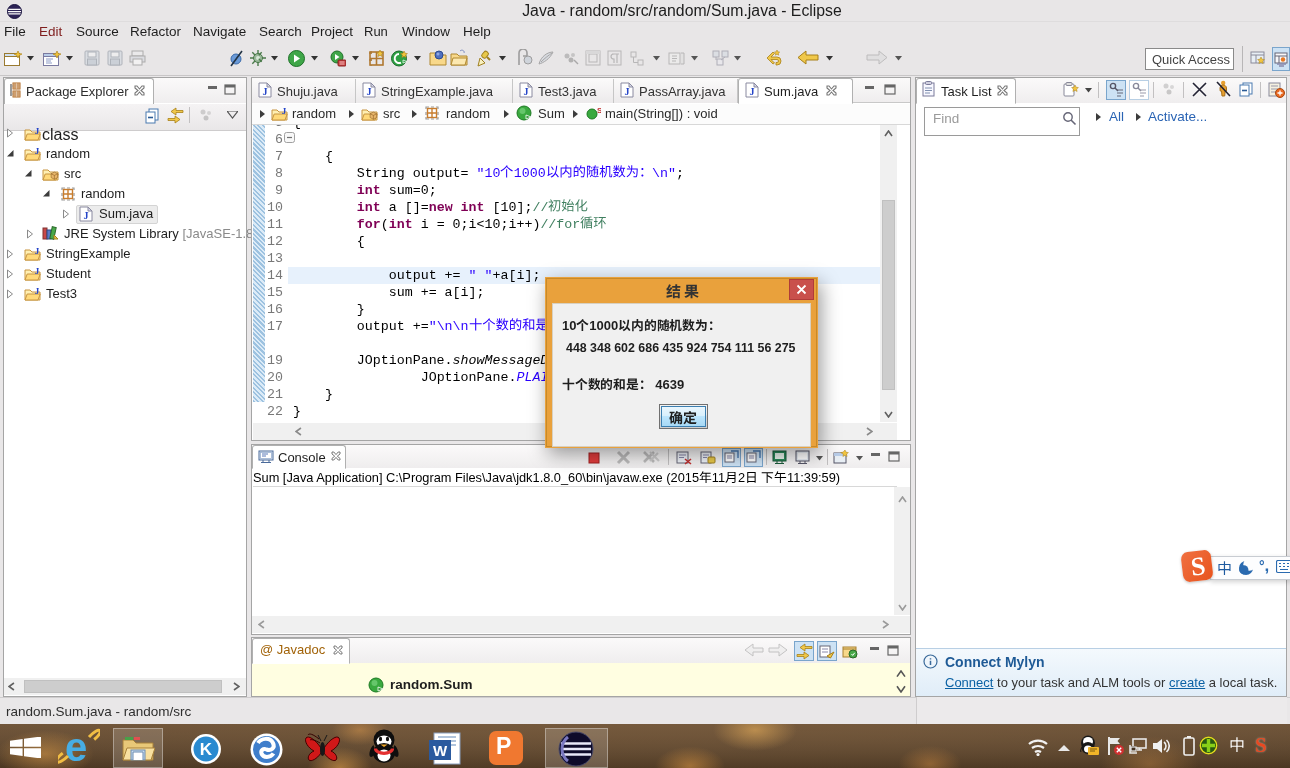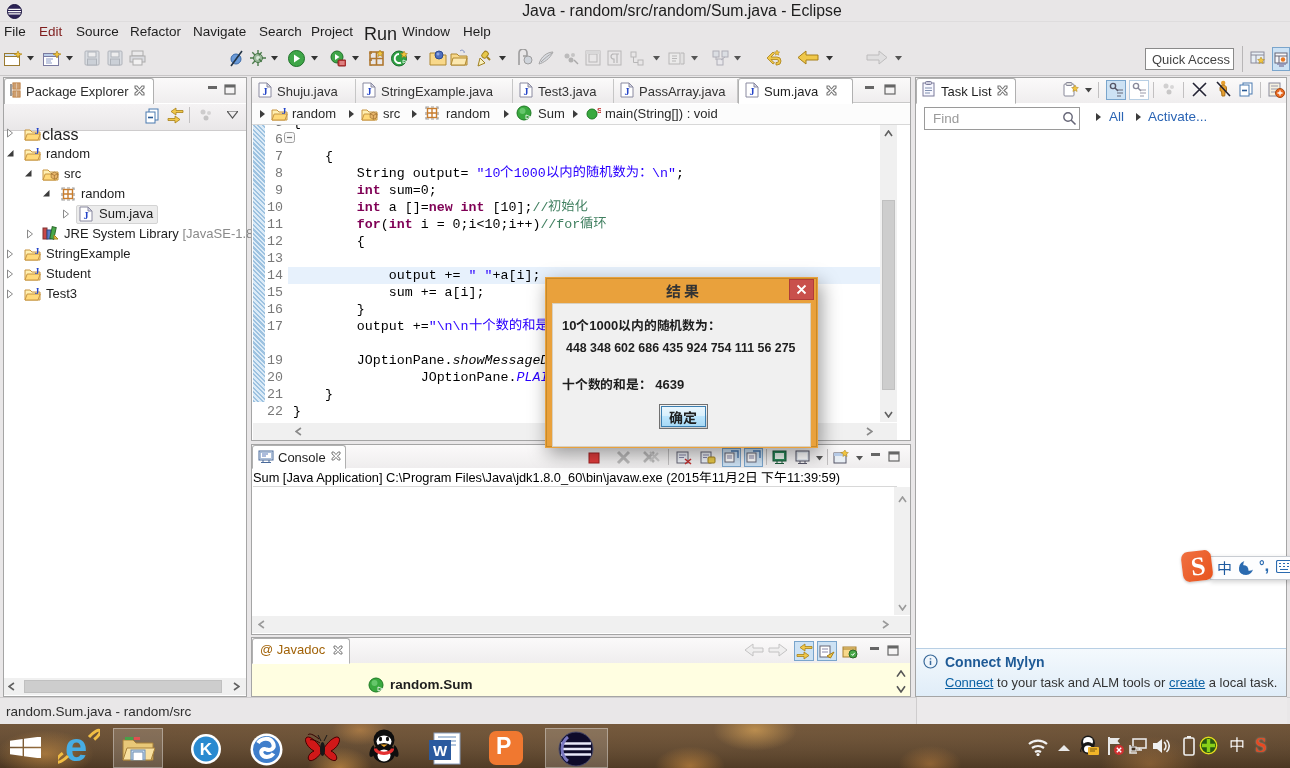--- a/index.html
+++ b/index.html
@@ -81,21 +81,21 @@
   </svg>
 <div class="ab" style="left:682px;top:2px;transform:translateX(-50%);font-size:15.8px;color:#1c1c1c;white-space:nowrap">Java - random/src/random/Sum.java - Eclipse</div>
 <div class="ab" style="left:0;top:22px;width:1290px;height:21px;background:#e8e6e7"></div>
 <div class="ab" style="left:4px;top:24px;font-size:13.5px;color:#1e1e1e">File</div>
 <div class="ab" style="left:39px;top:24px;font-size:13.5px;color:#7f1d1d">Edit</div>
 <div class="ab" style="left:76px;top:24px;font-size:13.5px;color:#1e1e1e">Source</div>
 <div class="ab" style="left:130px;top:24px;font-size:13.5px;color:#1e1e1e">Refactor</div>
 <div class="ab" style="left:193px;top:24px;font-size:13.5px;color:#1e1e1e">Navigate</div>
 <div class="ab" style="left:259px;top:24px;font-size:13.5px;color:#1e1e1e">Search</div>
 <div class="ab" style="left:311px;top:24px;font-size:13.5px;color:#1e1e1e">Project</div>
-<div class="ab" style="left:364px;top:24px;font-size:18px;color:#1e1e1e">Run</div>
+<div class="ab" style="left:364px;top:24px;font-size:13px;color:#1e1e1e">Run</div>
 <div class="ab" style="left:402px;top:24px;font-size:13.5px;color:#1e1e1e">Window</div>
 <div class="ab" style="left:463px;top:24px;font-size:13.5px;color:#1e1e1e">Help</div>
 <div class="ab" style="left:0;top:43px;width:1290px;height:33px;background:#e8e6e7;border-bottom:1px solid #c8c6c7"></div>
 <svg class="ab" style="left:4px;top:50px" width="19" height="17" viewBox="0 0 19 17">
     <rect x="0.5" y="3.5" width="15" height="12" fill="#fff" stroke="#9a7a30"></rect>
     <rect x="0.5" y="3.5" width="15" height="3" fill="#cfe0f2" stroke="#9a7a30"></rect>
     <path d="M14 1l1.2 2.6L18 4l-2.8 1.4L14 8l-1.2-2.6L10 4l2.8-.4z" fill="#f2c43d" stroke="#b08820" stroke-width="0.7"></path>
   </svg>
 <svg class="ab" style="left:27px;top:56px" width="7" height="5" viewBox="0 0 7 5">
     <path d="M0 0h7L3.5 4.5z" fill="#333"></path>
@@ -832,21 +832,21 @@
     <path d="M3 8.5h5" stroke="#2a5a95" stroke-width="1.6"></path>
   </svg>
 <div class="ab" style="left:1260px;top:82px;width:1px;height:16px;background:#c2c0c1"></div>
 <svg class="ab" style="left:1268px;top:81px" width="18" height="18" viewBox="0 0 18 18">
     <rect x="1" y="2" width="11" height="13" fill="#f4f0e0" stroke="#889"></rect>
     <path d="M3 5h7M3 8h7M3 11h5" stroke="#99a"></path>
     <circle cx="12" cy="12" r="4.5" fill="#e86820" stroke="#a84810"></circle>
     <path d="M12 9.5v5M9.5 12h5" stroke="#fff" stroke-width="1.3"></path>
   </svg>
 <div class="ab" style="left:916px;top:104px;width:370px;height:30px;background:#fff"></div>
-<div class="ab" style="left:924px;top:107px;width:156px;height:23px;background:#fff;border:1px solid #9a9a9a;font-size:13.5px;color:#9a9a9a;padding:3px 0 0 8px">Find</div>
+<div class="ab" style="left:924px;top:107px;width:156px;height:29px;background:#fff;border:1px solid #9a9a9a;font-size:13.5px;color:#9a9a9a;padding:3px 0 0 8px">Find</div>
 <svg class="ab" style="left:1062px;top:111px" width="15" height="15" viewBox="0 0 15 15">
     <circle cx="6" cy="6" r="4.2" fill="none" stroke="#667" stroke-width="1.4"></circle>
     <path d="M9 9l4.5 4.5" stroke="#667" stroke-width="1.6"></path>
   </svg>
 <svg class="ab" style="left:1095px;top:112px" width="7" height="10" viewBox="0 0 7 10">
     <path d="M1 1l5 4-5 4z" fill="#3c3c3c"></path>
   </svg>
 <div class="ab" style="left:1109px;top:109px;font-size:13.5px;color:#2a64b4">All</div>
 <svg class="ab" style="left:1135px;top:112px" width="7" height="10" viewBox="0 0 7 10">
     <path d="M1 1l5 4-5 4z" fill="#3c3c3c"></path>

